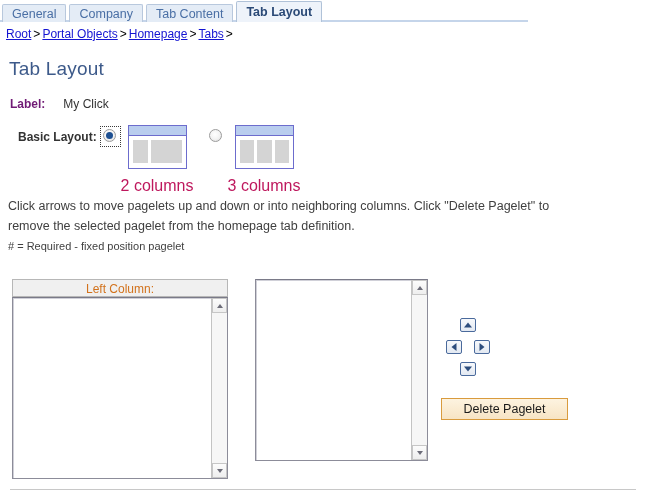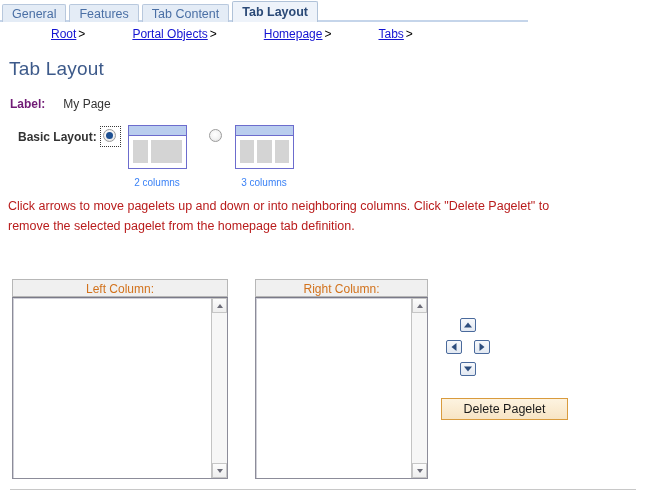--- a/index.html
+++ b/index.html
@@ -73,21 +73,20 @@
     left: 6px;
     top: 27px;
     font-size: 12px;
     color: #000000;
     white-space: nowrap;
   }
   .breadcrumb a {
     color: #1414d2;
     text-decoration: underline;
     cursor: pointer;
-    margin-left: 45px;
   }
   .breadcrumb .sep {
     color: #000000;
     margin: 0 2px;
   }
 
   
   .page-title {
     position: absolute;
     left: 9px;
@@ -178,36 +177,36 @@
   }
   .thumb-col {
     background: #d4d4d4;
   }
   .col-narrow { width: 30%; }
   .col-wide   { flex: 1; }
   .col-third  { flex: 1; }
 
   .thumb-caption {
     position: absolute;
-    font-size: 10px;
-    color: #3b82f6;
+    font-size: 16px;
+    color: #be185d;
     text-align: center;
     width: 90px;
   }
   #cap-2col { left: 112px; top: 177px; }
   #cap-3col { left: 219px; top: 177px; }
 
   
   .instructions {
     position: absolute;
     left: 8px;
     top: 196px;
     width: 545px;
     font-size: 12.5px;
-    color: #b91c1c;
+    color: #404040;
     line-height: 20px;
   }
   .note {
     position: absolute;
     left: 8px;
     top: 238px;
     font-size: 11px;
     color: #3f3f3f;
     line-height: 16px;
   }
@@ -364,34 +363,34 @@
     background: #c8c8c8;
   }
 </style>
 </head>
 <body>
 
 <div class="tabstrip">
   <div class="tabstrip-underline"></div>
   <div class="tabs">
     <div class="tab">General</div>
-    <div class="tab">Features</div>
+    <div class="tab">Company</div>
     <div class="tab">Tab Content</div>
     <div class="tab active">Tab Layout</div>
   </div>
 </div>
 
 <div class="breadcrumb">
   <a>Root</a><span class="sep">&gt;</span><a>Portal Objects</a><span class="sep">&gt;</span><a>Homepage</a><span class="sep">&gt;</span><a>Tabs</a><span class="sep">&gt;</span>
 </div>
 
 <div class="page-title">Tab Layout</div>
 
 <div class="label-row">
-  <span class="lbl">Label:</span><span class="val">My Page</span>
+  <span class="lbl">Label:</span><span class="val">My Click</span>
 </div>
 
 <div class="basic-layout-label">Basic Layout:</div>
 
 <div class="radio-focus" id="radio-2col-wrap">
   <div class="radio checked"></div>
 </div>
 <div class="radio" id="radio-3col"></div>
 
 <div class="thumb" id="thumb-2col">
@@ -409,38 +408,38 @@
     <div class="thumb-col col-third"></div>
     <div class="thumb-col col-third"></div>
   </div>
 </div>
 
 <div class="thumb-caption" id="cap-2col">2 columns</div>
 <div class="thumb-caption" id="cap-3col">3 columns</div>
 
 <div class="instructions">Click arrows to move pagelets up and down or into neighboring columns. Click "Delete Pagelet" to remove the selected pagelet from the homepage tab definition.</div>
 <div class="note">
+  <div># = Required - fixed position pagelet</div>
 </div>
 
 <div class="col-panel" id="panel-left">
   <div class="col-header">Left Column:</div>
   <div class="listbox">
     <div class="scrollbar">
       <div class="sb-btn sb-up">
           <span class="sb-arrow"></span>
         </div>
       <div class="sb-btn sb-down">
           <span class="sb-arrow"></span>
         </div>
     </div>
   </div>
 </div>
 
 <div class="col-panel" id="panel-right">
-  <div class="col-header">Right Column:</div>
   <div class="listbox">
     <div class="scrollbar">
       <div class="sb-btn sb-up">
           <span class="sb-arrow"></span>
         </div>
       <div class="sb-btn sb-down">
           <span class="sb-arrow"></span>
         </div>
     </div>
   </div>

